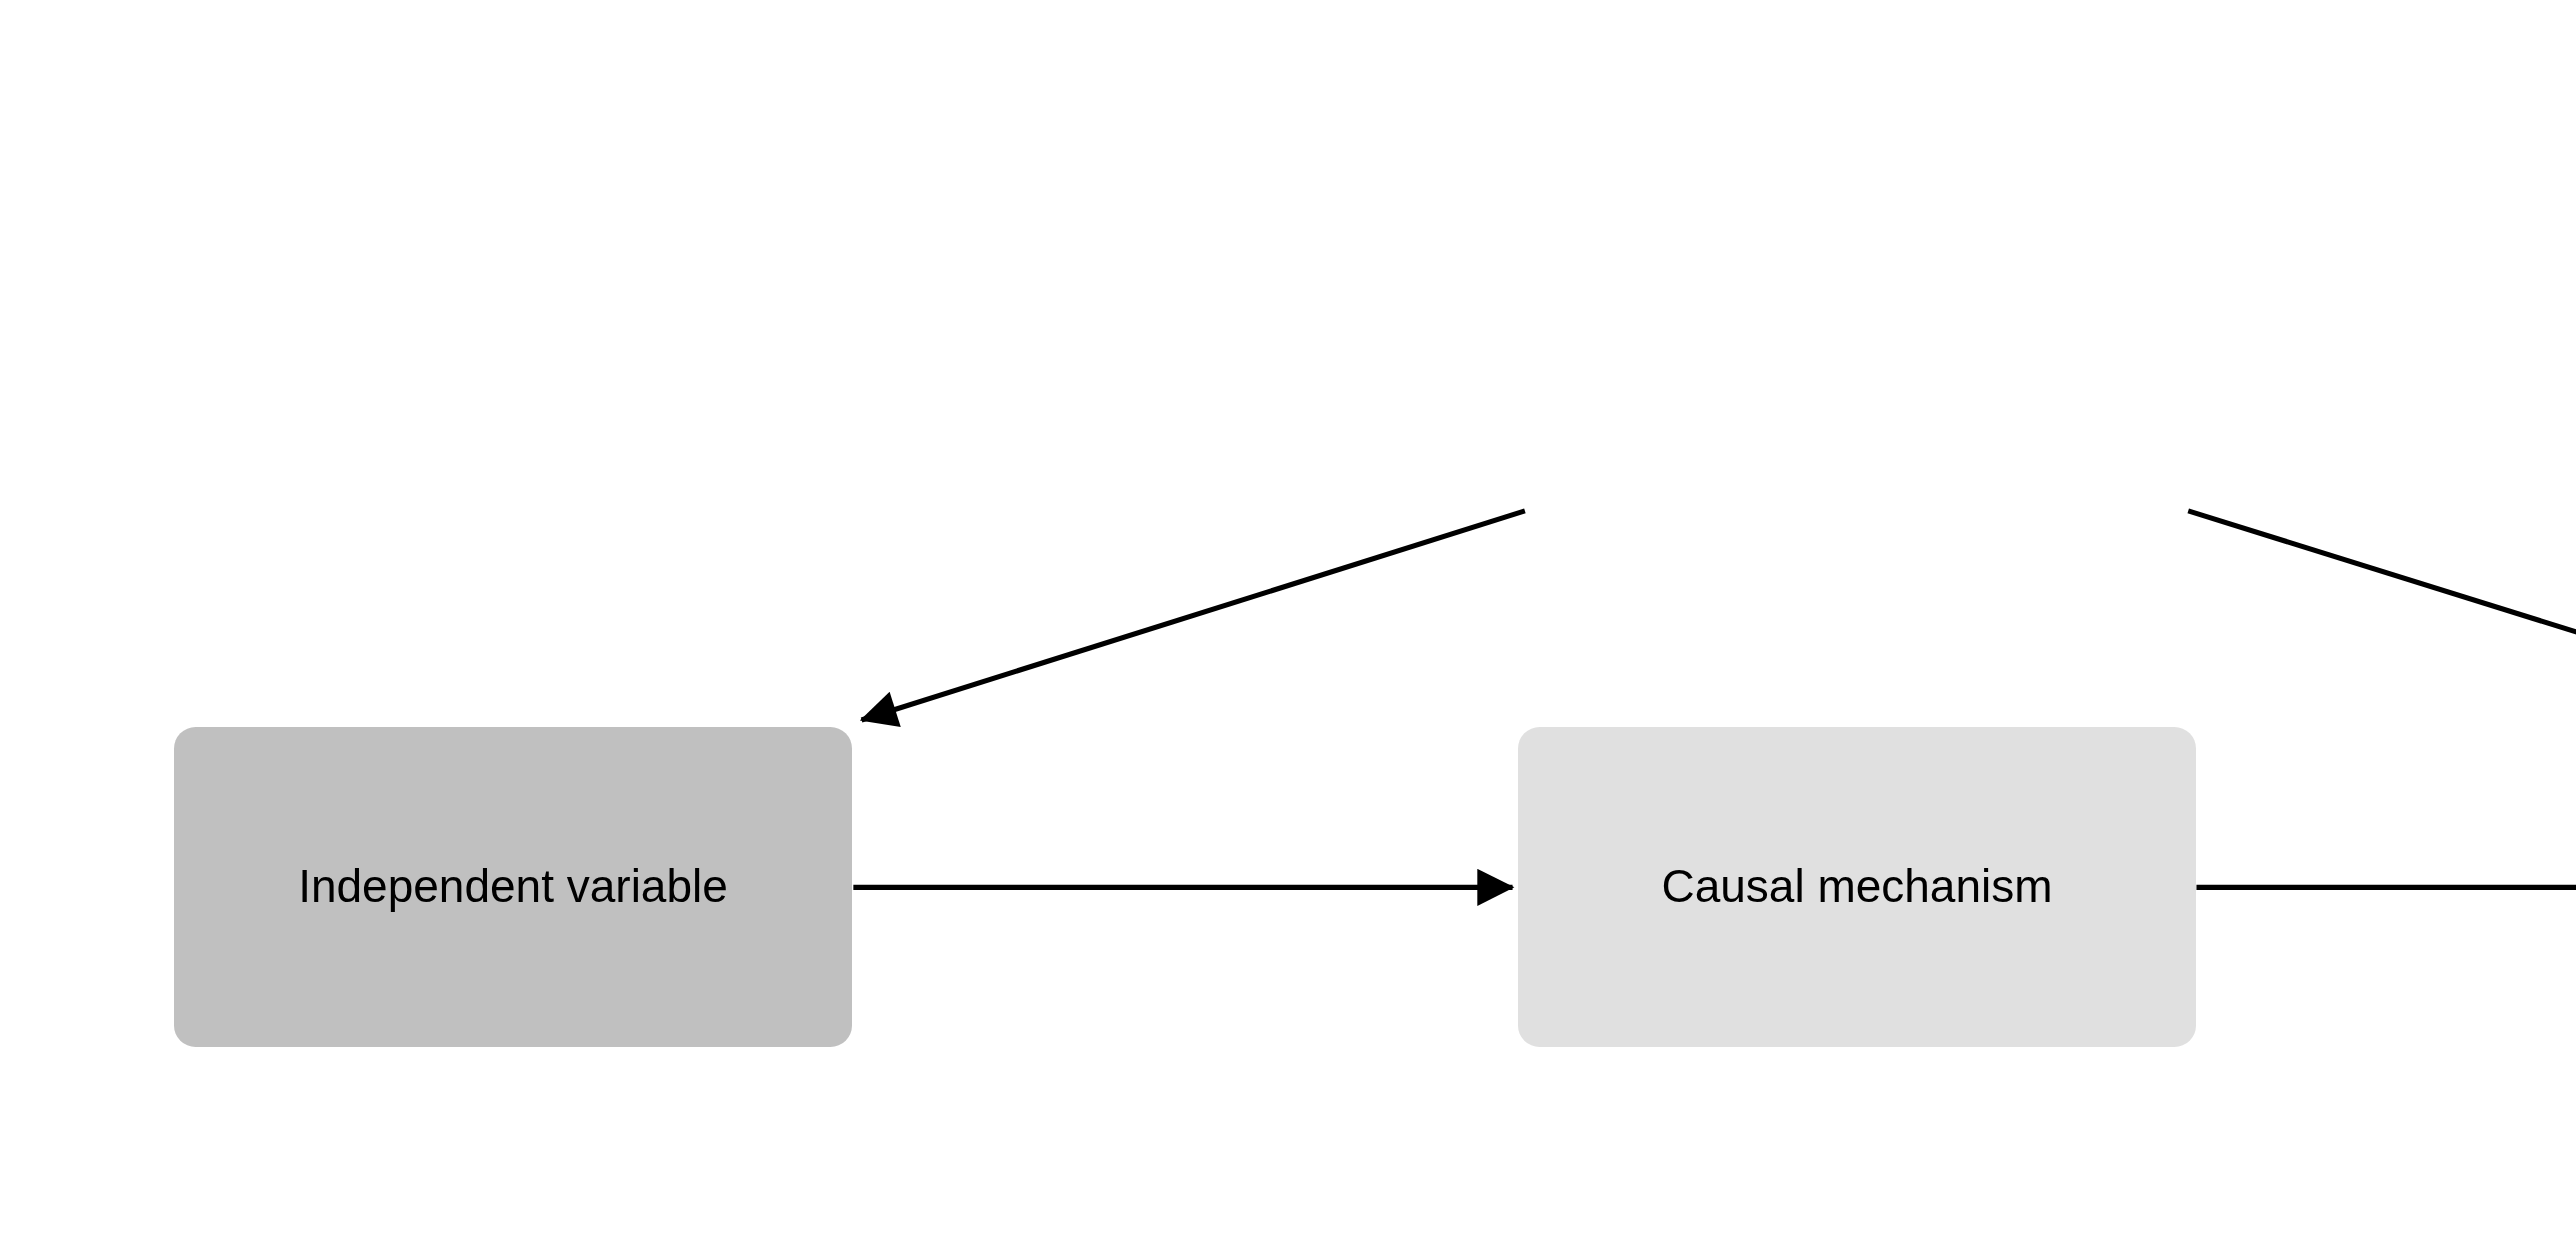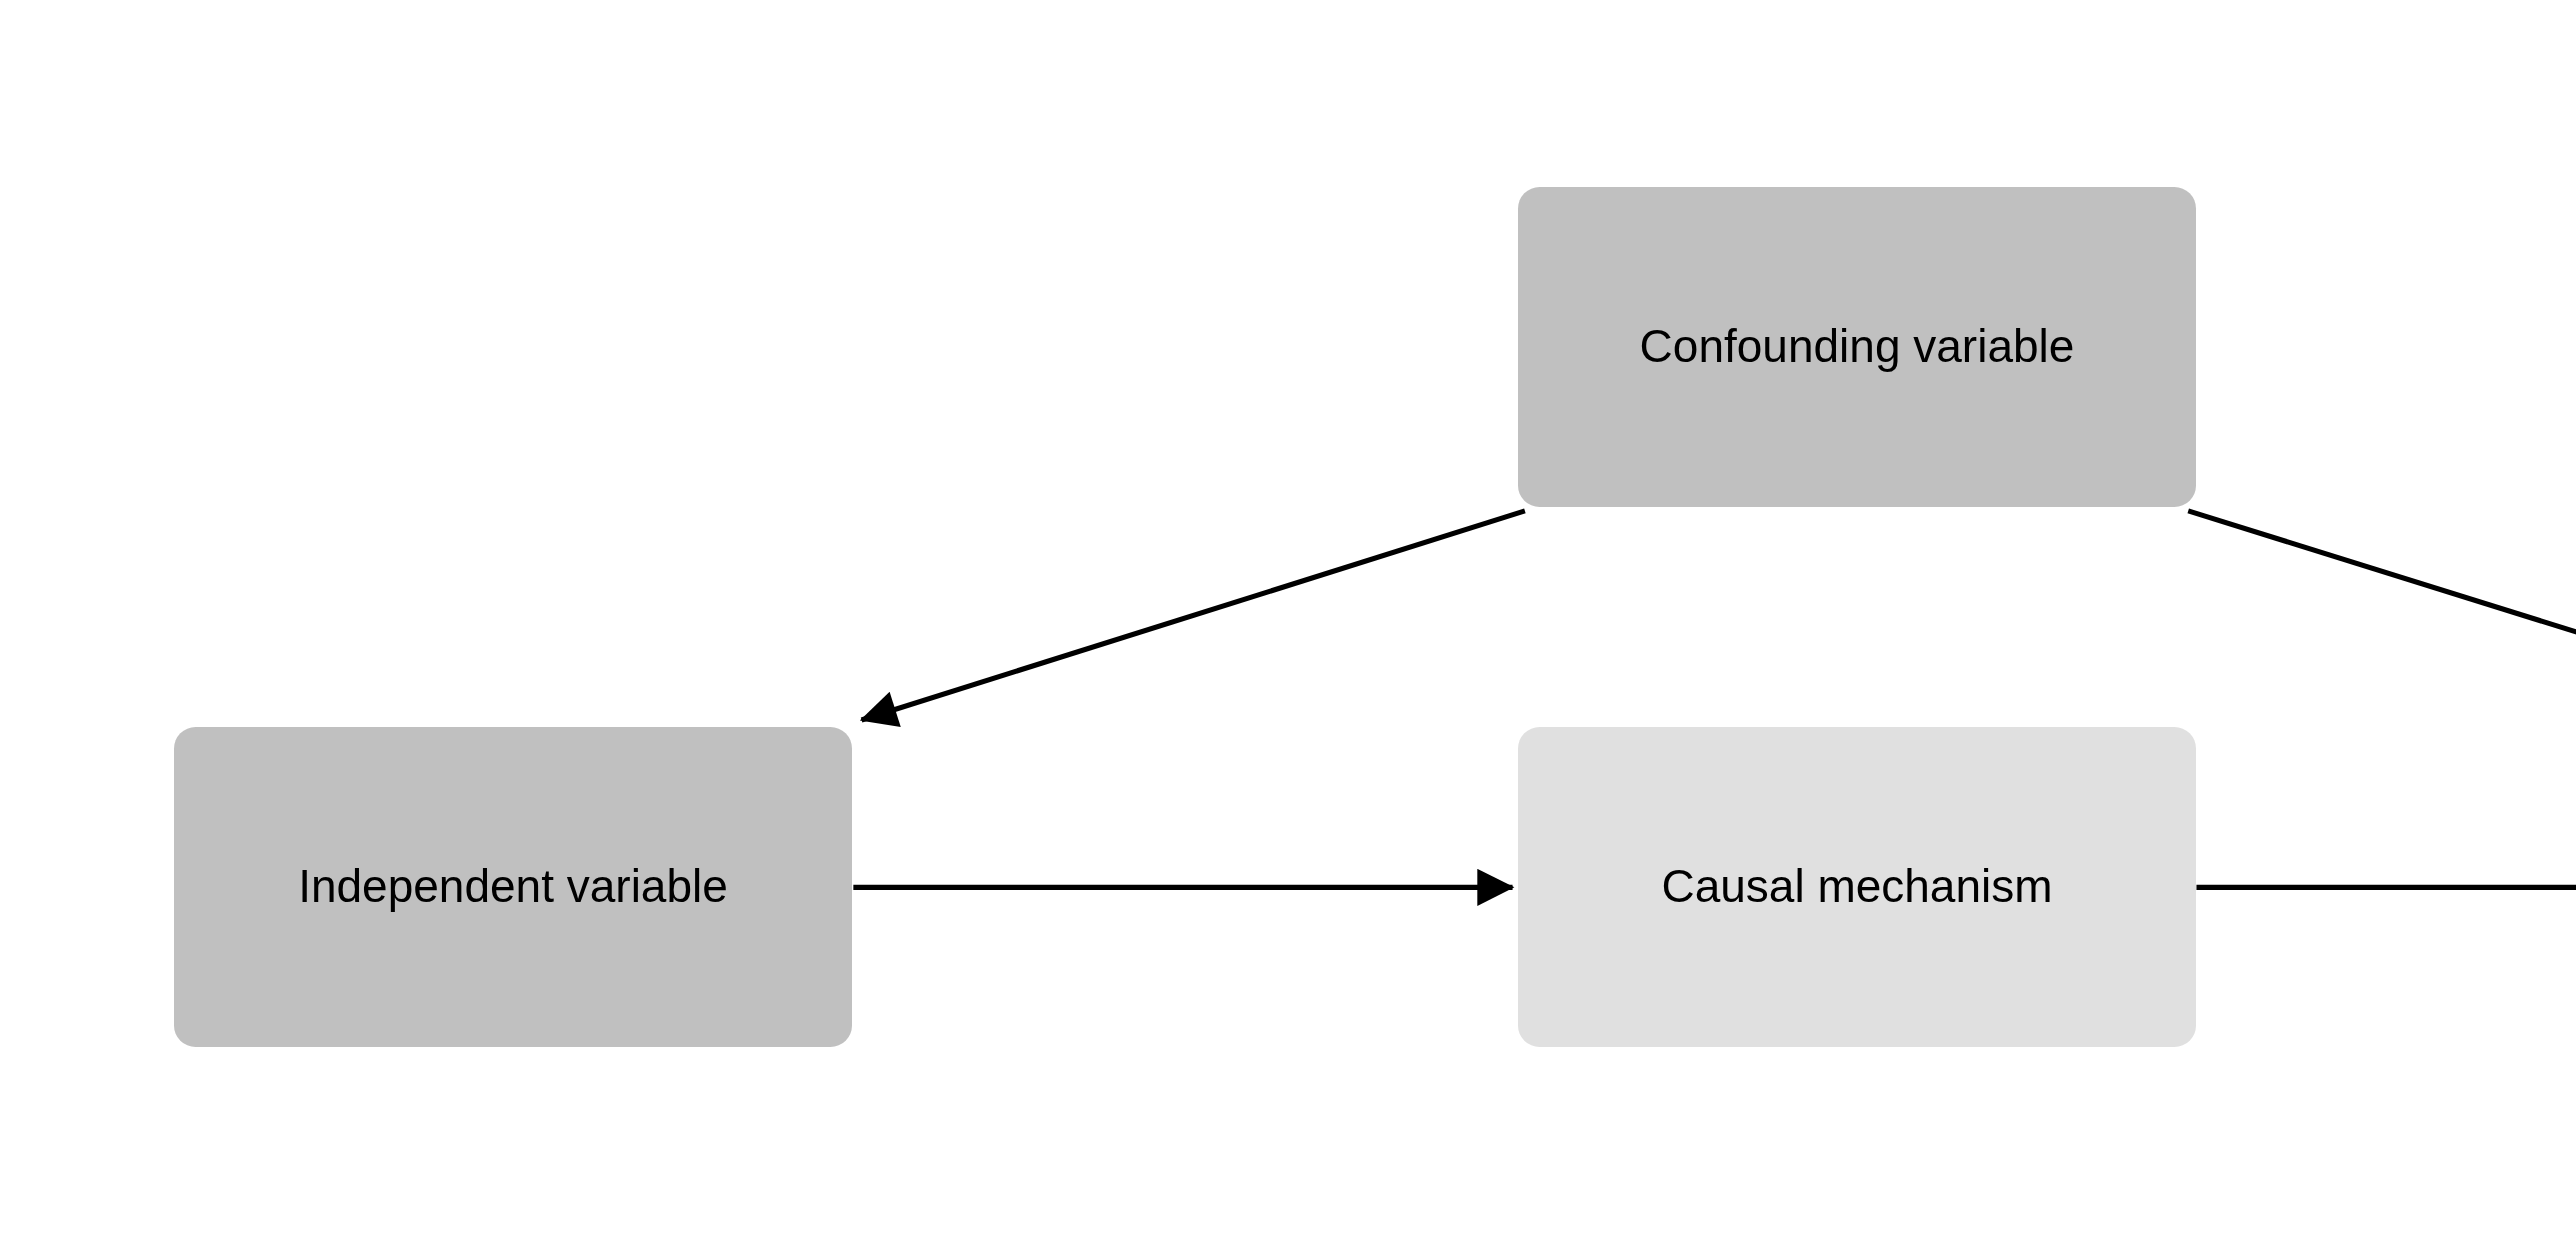--- a/index.html
+++ b/index.html
@@ -81,23 +81,20 @@
 
     <g>
       <line class="edge-line" x1="1656" y1="1723" x2="2936" y2="1723" marker-end="url(#arrow)"></line>
     </g>
 
     <g>
       <line class="edge-line" x1="4264" y1="1723" x2="5558" y2="1723" marker-end="url(#arrow)"></line>
     </g>
   </svg>
 
-  <div id="node-confounding" class="node node--gray">
-    <span>Confounding variable</span>
-  </div>
 
   <div id="node-causal" class="node node--light">
     <span>Causal mechanism</span>
   </div>
 
   <div id="node-independent" class="node node--gray">
     <span>Independent variable</span>
   </div>
 
 </div>

